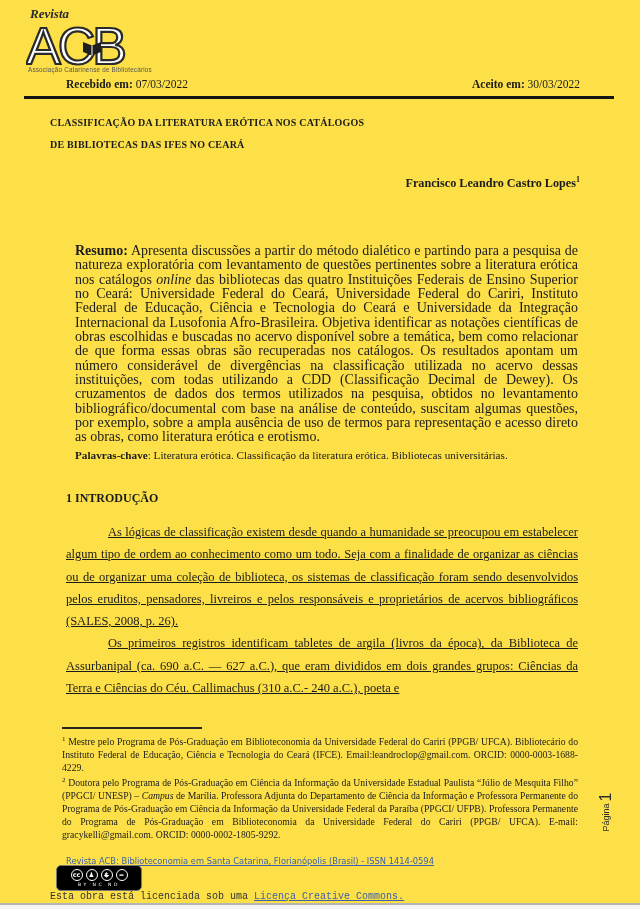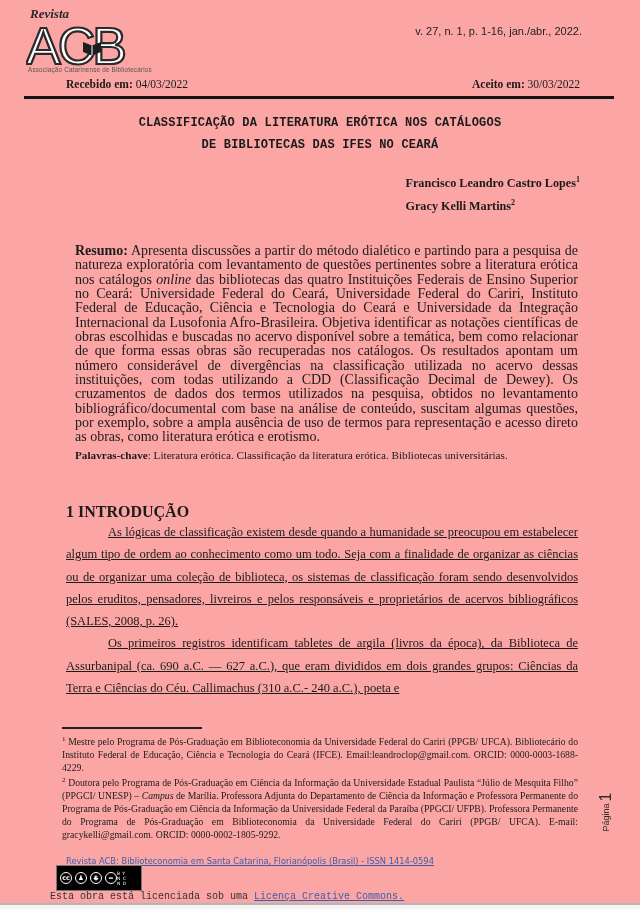--- a/index.html
+++ b/index.html
@@ -1,44 +1,44 @@
 <!DOCTYPE html>
 <html><head>
 <meta charset="utf-8">
 <style>
   * { margin:0; padding:0; box-sizing:border-box; }
   html,body { background:#ffffff; }
   .page {
-    position:relative; width:640px; height:909px; background:#fca5a5;
+    position:relative; width:640px; height:909px; background:#fde047;
     font-family:"Liberation Serif", serif; color:#1b1b1b; overflow:hidden;
   }
   
   .logo { position:absolute; left:26px; top:6px; width:160px; }
   .logo .revista { font-family:"Liberation Serif", serif; font-style:italic; font-weight:bold; font-size:13px; color:#2a2a2a; padding-left:4px; }
   .logo svg { display:block; margin-top:-2px; }
   .logo .logo-sub { font-family:"Liberation Sans", sans-serif; font-size:6.3px; color:#555; letter-spacing:.2px; margin-top:-6px; padding-left:2px; }
   .journal-ref {
     position:absolute; right:58px; top:24px; text-align:right;
     font-family:"Liberation Sans", sans-serif; font-size:11px; line-height:15px; color:#222;
   }
   .dates { position:absolute; left:66px; right:60px; top:78px; font-size:11.5px; display:flex; justify-content:space-between; }
   .dates b { font-weight:bold; }
   .top-rule { position:absolute; left:24px; right:26px; top:96px; height:3px; background:#141414; }
   
-  .title { position:absolute; left:50px; right:50px; top:112px; text-align:center; font-weight:bold; font-size:12px; line-height:22px; letter-spacing:.2px;font-family:Liberation Mono, monospace; }
-  .authors { position:absolute; right:60px; top:170px; text-align:left; font-weight:bold; font-size:12.2px; line-height:19px; }
+  .title { position:absolute; left:50px; right:50px; top:112px; text-align:left; font-weight:bold; font-size:10px; line-height:22px; letter-spacing:.2px; }
+  .authors { position:absolute; right:60px; top:170px; text-align:center; font-weight:bold; font-size:12.2px; line-height:19px; }
   .authors sup { font-size:8px; }
   
   .abstract { position:absolute; left:75px; width:503px; top:244px; font-size:14px; line-height:14.35px; text-align:justify; }
   .abstract .lbl { font-weight:bold; }
   .abstract .it { font-style:italic; }
   .keywords { position:absolute; left:75px; width:503px; top:449px; font-size:11.2px; }
   .keywords .lbl { font-weight:bold; }
   
-  .sec-heading { position:absolute; left:66px; top:503px; font-weight:bold; font-size:16px; }
+  .sec-heading { position:absolute; left:66px; top:491px; font-weight:bold; font-size:12px; }
   .bodytext { position:absolute; left:66px; width:512px; top:521px; font-size:12.5px; line-height:22.3px; text-align:justify; }
   .bodytext p { text-indent:42px; margin:0;text-decoration:underline; }
   
   .fn-rule { position:absolute; left:62px; top:727px; width:140px; height:1.5px; background:#222; }
   .footnotes { position:absolute; left:62px; width:516px; top:733px; font-size:9.7px; line-height:13px; text-align:justify; }
   .footnotes sup { font-size:7px; }
   .footnotes .it { font-style:italic; }
   
   .page-label {
     position:absolute; left:596px; top:848px; width:72px; height:20px;
@@ -48,21 +48,21 @@
   }
   .page-label .w { font-size:9px; }
   .page-label .n { font-size:16px; line-height:16px; }
   
   .footer-link {
     position:absolute; left:66px; top:856px;
     font-family:"DejaVu Sans", sans-serif; font-size:8.3px; color:#3a5fae; text-decoration:underline;
   }
   .cc-badge {
     position:absolute; left:56px; top:865px; width:86px; height:26px; background:#000;
-    border:1px solid #777; border-radius:0; display:flex; flex-direction:row;
+    border:1px solid #777; border-radius:5px; display:flex; flex-direction:column;
     align-items:center; justify-content:center; padding:1px 3px;
   }
   .cc-row { display:flex; gap:3px; align-items:center; }
   .cc-circle {
     width:12px; height:12px; border:1px solid #fff; border-radius:50%;
     display:flex; align-items:center; justify-content:center;
     color:#fff; font-family:"DejaVu Sans", sans-serif; font-size:6.5px; font-weight:bold; line-height:1;
   }
   .cc-circle.nc span { text-decoration:line-through; }
   .cc-caption { color:#fff; font-family:"DejaVu Sans", sans-serif; font-size:4.5px; letter-spacing:2.5px; margin-top:1px; }
@@ -85,38 +85,36 @@
       <text x="0" y="44" font-family="Liberation Sans, sans-serif" font-size="52" letter-spacing="-3" fill="#ffffff" stroke="#2a2a2a" stroke-width="2.2">ACB</text>
       <g>
         <path d="M57 22 L66 25.5 L75 22 L75 32 L66 35.5 L57 32 Z" fill="#1e1e1e"></path>
         <path d="M66 25.5 L66 35.5" stroke="#ffffff" stroke-width="1"></path>
       </g>
     </svg>
     <div class="logo-sub">Associação Catarinense de Bibliotecários</div>
   </div>
 
   <div class="journal-ref">
-    <div>v. 27, n. 1, p. 1-16, jan./abr., 2022.</div>
   </div>
 
   <div class="dates">
-    <div><b>Recebido em:</b><span> 04/03/2022</span></div>
+    <div><b>Recebido em:</b><span> 07/03/2022</span></div>
     <div><b>Aceito em:</b><span> 30/03/2022</span></div>
   </div>
 
   <div class="top-rule"></div>
 
   <div class="title">
     <div>CLASSIFICAÇÃO DA LITERATURA ERÓTICA NOS CATÁLOGOS</div>
     <div>DE BIBLIOTECAS  DAS IFES NO CEARÁ</div>
   </div>
 
   <div class="authors">
     <div><span>Francisco Leandro Castro Lopes</span><sup>1</sup></div>
-    <div><span>Gracy Kelli Martins</span><sup>2</sup></div>
   </div>
 
   <div class="abstract"><span class="lbl">Resumo:</span><span> Apresenta discussões a partir do método dialético e partindo para a pesquisa de natureza exploratória com levantamento de questões pertinentes sobre a literatura erótica nos catálogos </span><span class="it">online</span><span> das bibliotecas das quatro Instituições Federais de Ensino Superior no Ceará: Universidade Federal do Ceará, Universidade Federal do Cariri, Instituto Federal de Educação, Ciência e Tecnologia do Ceará e Universidade da Integração Internacional da Lusofonia Afro-Brasileira. Objetiva identificar as notações científicas de obras escolhidas e buscadas no acervo disponível sobre a temática, bem como relacionar de que forma essas obras são recuperadas nos catálogos. Os resultados apontam um número considerável de divergências na classificação utilizada no acervo dessas instituições, com todas utilizando a CDD (Classificação Decimal de Dewey). Os cruzamentos de dados dos termos utilizados na pesquisa, obtidos no levantamento bibliográfico/documental com base na análise de conteúdo, suscitam algumas questões, por exemplo, sobre a ampla ausência de uso de termos para representação e acesso direto as obras, como literatura erótica e erotismo.</span></div>
 
   <div class="keywords"><span class="lbl">Palavras-chave</span><span>: Literatura erótica. Classificação da literatura erótica. Bibliotecas universitárias.</span></div>
 
   <div class="sec-heading">1 INTRODUÇÃO</div>
 
   <div class="bodytext">
     <p>As lógicas de classificação existem desde quando a humanidade se preocupou em estabelecer algum tipo de ordem ao conhecimento como um todo. Seja com a finalidade de organizar as ciências ou de organizar uma coleção de biblioteca, os sistemas de classificação foram sendo desenvolvidos pelos eruditos, pensadores, livreiros e pelos responsáveis e proprietários de acervos bibliográficos (SALES, 2008, p. 26).</p>

